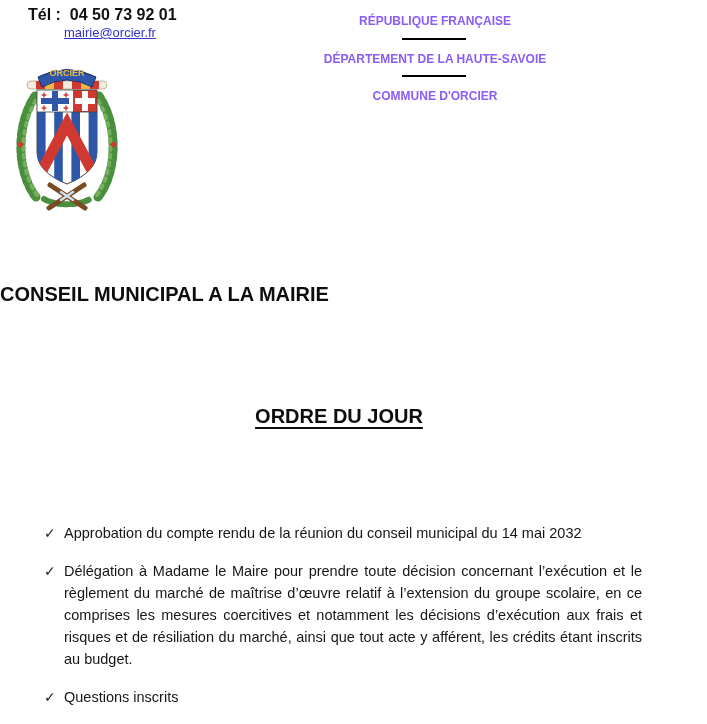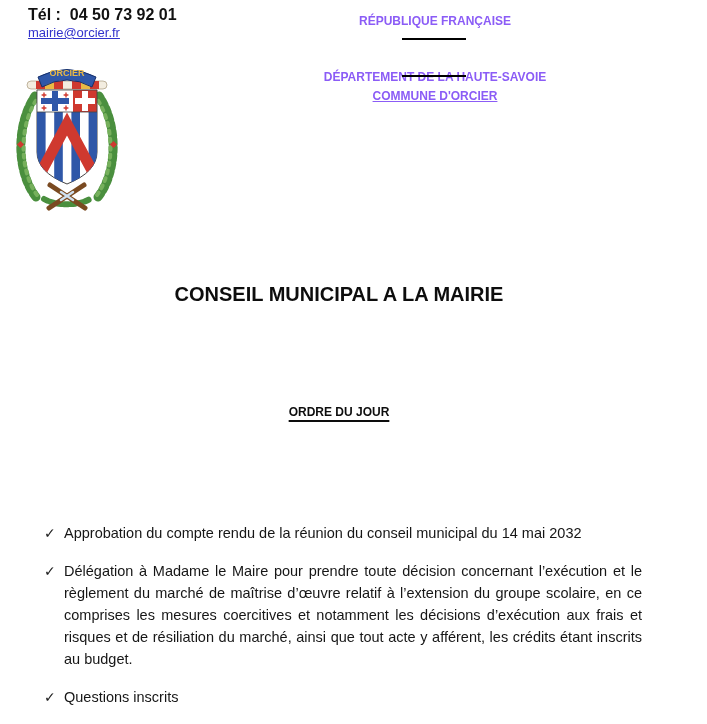--- a/index.html
+++ b/index.html
@@ -15,47 +15,48 @@
   .contact .phone {
     font-size: 16px; font-weight: bold; line-height: 16px;
     white-space: pre; color: #111;
   }
   .contact .email {
     display: inline-block;
     font-size: 13px; line-height: 16px;
     color: var(--link, #3333cc);
     text-decoration: underline;
     cursor: pointer;
+    margin-left: 36px;
   }
 
   .letterhead {
     position: absolute; left: 285px; top: 0; width: 300px; height: 110px;
     text-align: center; font-weight: bold; font-size: 12px; color: #8b5cf6;
   }
   .lh-line { position: absolute; left: 0; width: 100%; white-space: nowrap; }
   .lh-line1 { top: 14px; }
-  .lh-line2 { top: 52px; margin-top: 18px; }
-  .lh-line3 { top: 89px; text-decoration: underline; }
+  .lh-line2 { top: 52px; }
+  .lh-line3 { top: 89px; }
   .lh-rule {
     position: absolute; left: 50%; margin-left: -33px;
     width: 64px; height: 2px; background: #000;
   }
   .lh-rule1 { top: 38px; }
   .lh-rule2 { top: 75px; }
 
   .emblem { position: absolute; left: 14px; top: 60px; width: 106px; height: 152px; }
 
   .main-title {
     position: absolute; top: 283px; left: 0; width: 678px;
-    text-align: center; font-size: 20px; font-weight: bold;
+    font-size: 20px; font-weight: bold;
     line-height: 23px; color: #0d0d0d;
   }
   .section-heading {
     position: absolute; top: 405px; left: 0; width: 678px;
-    text-align: center; font-size: 12px; font-weight: bold;
+    text-align: center; font-size: 20px; font-weight: bold;
     color: #0d0d0d;
   }
   .section-heading span {
     text-decoration: underline;
     text-decoration-thickness: 2px;
     text-underline-offset: 4px;
   }
 
   .agenda {
     position: absolute; top: 522px; left: 44px; width: 598px;

